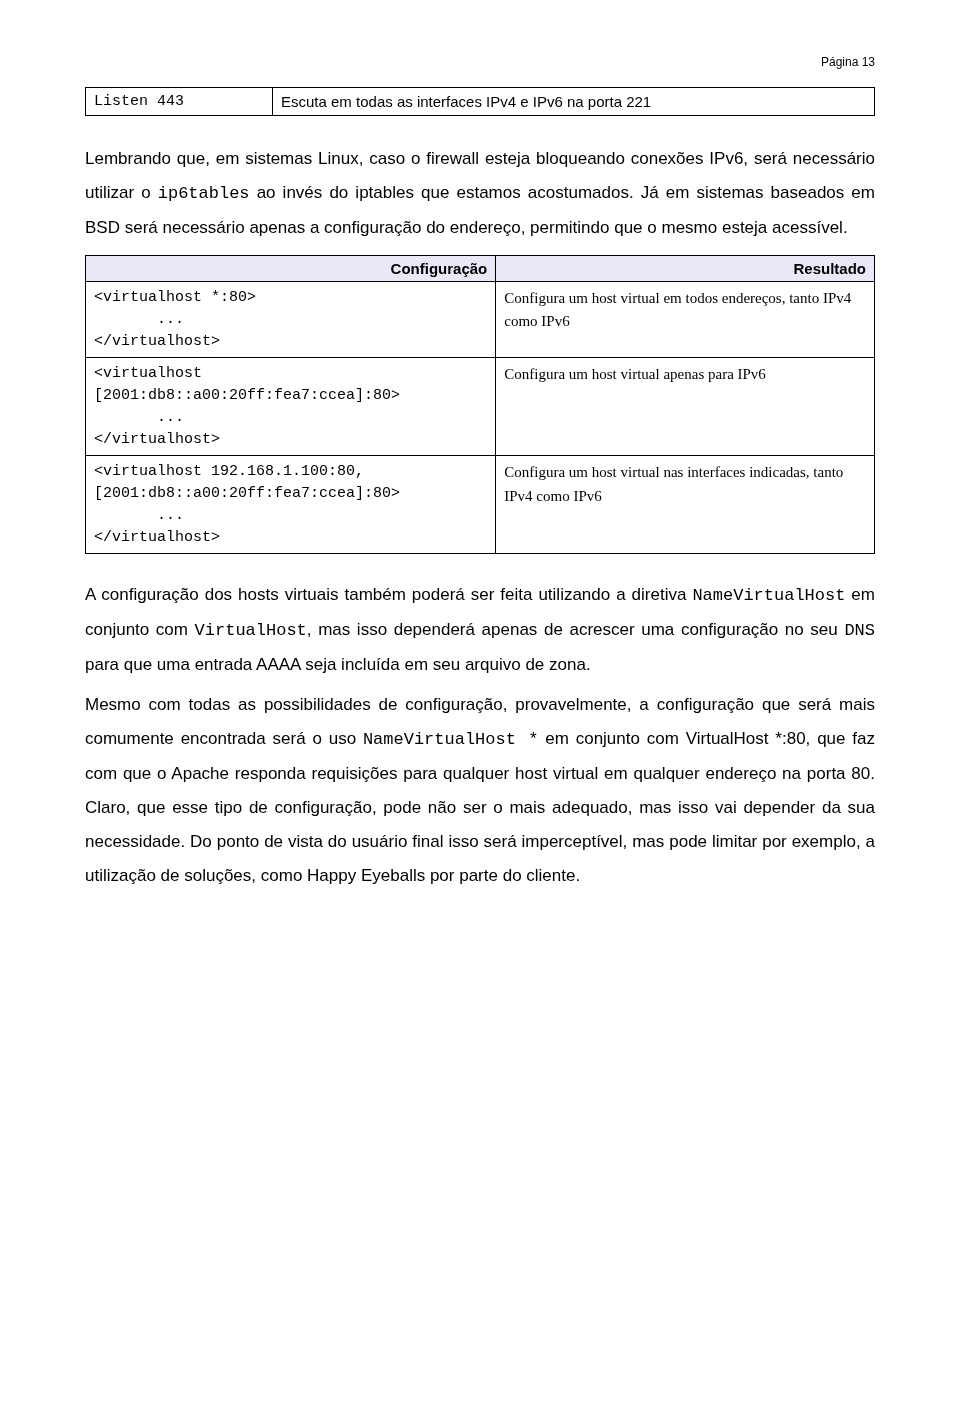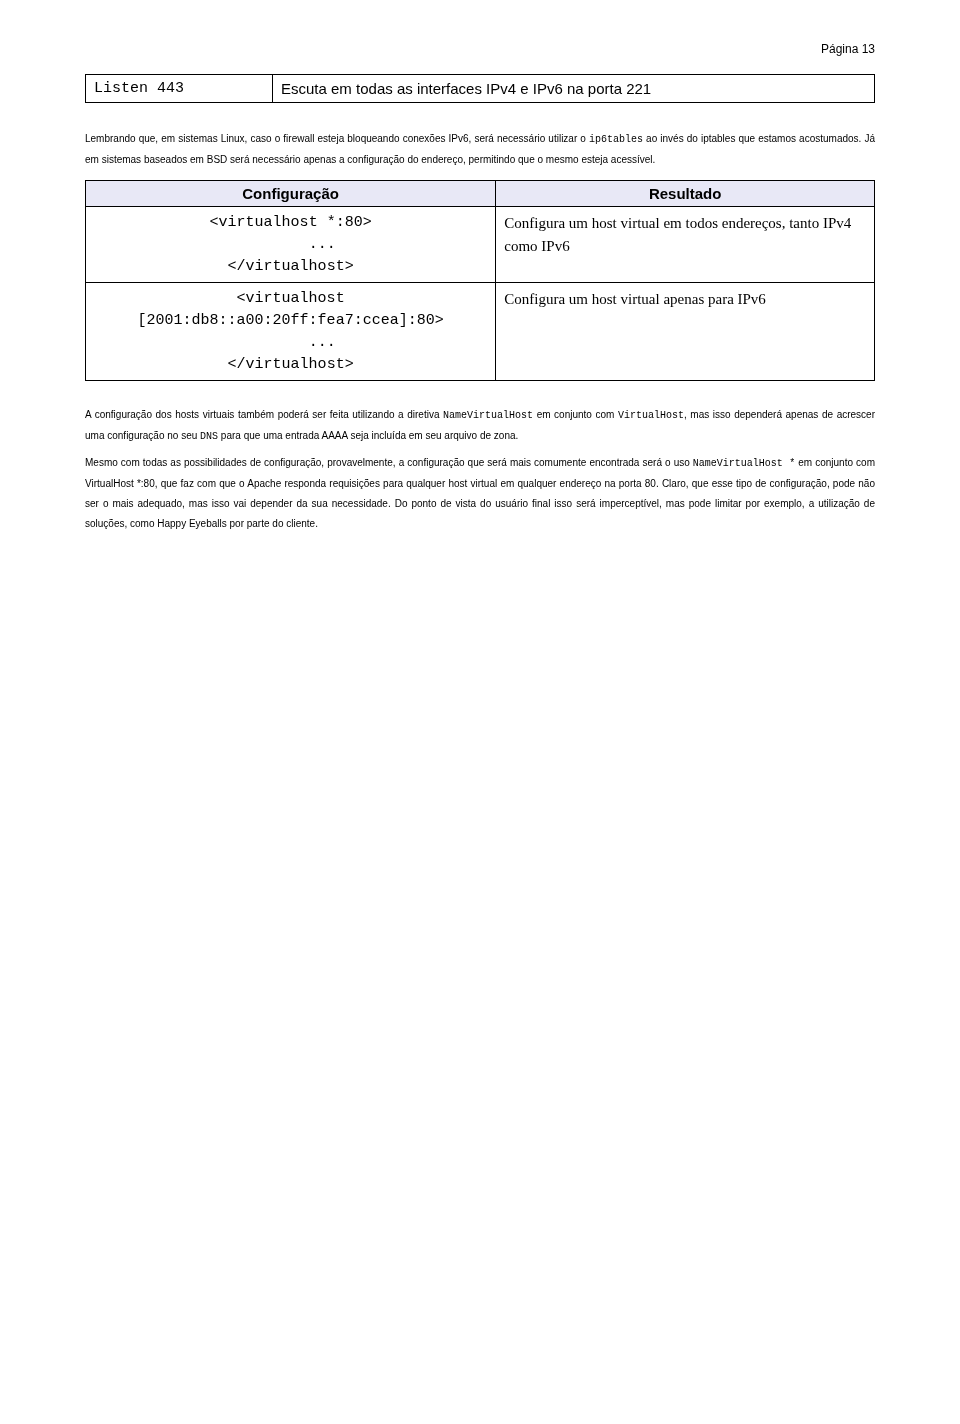--- a/index.html
+++ b/index.html
@@ -7,20 +7,21 @@
     padding: 0;
     font-family: Arial, Helvetica, sans-serif;
     background: #fff;
     color: #000;
     width: 960px;
   }
   .page {
     padding: 42px 85px 50px 85px;
     position: relative;
     box-sizing: border-box;
+    margin-top: 13px;
   }
   .page-number {
     text-align: right;
     font-size: 12px;
     margin-bottom: 18px;
   }
   table.small-table {
     border-collapse: collapse;
     width: 100%;
     margin-bottom: 26px;
@@ -29,54 +30,53 @@
     border: 1px solid #000;
     padding: 5px 8px;
     font-size: 15px;
     vertical-align: middle;
   }
   table.small-table td.mono {
     font-family: "Courier New", monospace;
     width: 170px;
   }
   .paragraph {
-    font-size: 10px;
+    font-size: 17px;
     line-height: 2.0;
     text-align: justify;
     margin: 0 0 6px 0;
   }
   .mono-inline {
     font-family: "Courier New", monospace;
   }
   table.config-table {
     border-collapse: collapse;
     width: 100%;
     margin: 10px 0 24px 0;
   }
   table.config-table th {
     background: #e8e8f6;
     font-weight: bold;
-    text-align: center;
+    text-align: right;
     border: 1px solid #000;
     padding: 4px 8px;
     font-size: 15px;
   }
   table.config-table td {
     border: 1px solid #000;
     padding: 5px 8px;
     font-size: 15px;
     vertical-align: top;
     font-family: Liberation Serif, serif;
   }
   table.config-table td.code {
     font-family: "Courier New", monospace;
     white-space: pre-wrap;
     width: 52%;
     line-height: 1.45;
-    text-align: center;
   }
   table.config-table td.result {
     line-height: 1.55;
   }
   .footer {
     text-align: center;
     font-family: "Courier New", monospace;
     font-size: 12px;
     margin-top: 100px;
     padding-top: 4px;
@@ -118,20 +118,26 @@
        ...
 &lt;/virtualhost&gt;</td>
       <td class="result">Configura um host virtual em todos endereços, tanto IPv4 como IPv6</td>
     </tr>
     <tr>
       <td class="code">&lt;virtualhost [2001:db8::a00:20ff:fea7:ccea]:80&gt;
        ...
 &lt;/virtualhost&gt;</td>
       <td class="result">Configura um host virtual apenas para IPv6</td>
     </tr>
+    <tr>
+      <td class="code">&lt;virtualhost 192.168.1.100:80, [2001:db8::a00:20ff:fea7:ccea]:80&gt;
+       ...
+&lt;/virtualhost&gt;</td>
+      <td class="result">Configura um host virtual nas interfaces indicadas, tanto IPv4 como IPv6</td>
+    </tr>
   </tbody>
     </table>
 
   <p class="paragraph">
     <span>A configuração dos hosts virtuais também poderá ser feita utilizando a diretiva </span><span class="mono-inline">NameVirtualHost</span><span> em conjunto com </span><span class="mono-inline">VirtualHost</span><span>, mas isso dependerá apenas de acrescer uma configuração no seu </span><span class="mono-inline">DNS</span><span> para que uma entrada AAAA seja incluída em seu arquivo de zona.</span>
   </p>
 
   <p class="paragraph">
     <span>Mesmo com todas as possibilidades de configuração, provavelmente, a configuração que será mais comumente encontrada será o uso </span><span class="mono-inline">NameVirtualHost *</span><span> em conjunto com VirtualHost *:80, que faz com que o Apache responda requisições para qualquer host virtual em qualquer endereço na porta 80. Claro, que esse tipo de configuração, pode não ser o mais adequado, mas isso vai depender da sua necessidade. Do ponto de vista do usuário final isso será imperceptível, mas pode limitar por exemplo, a utilização de soluções, como Happy Eyeballs por parte do cliente.</span>
   </p>

